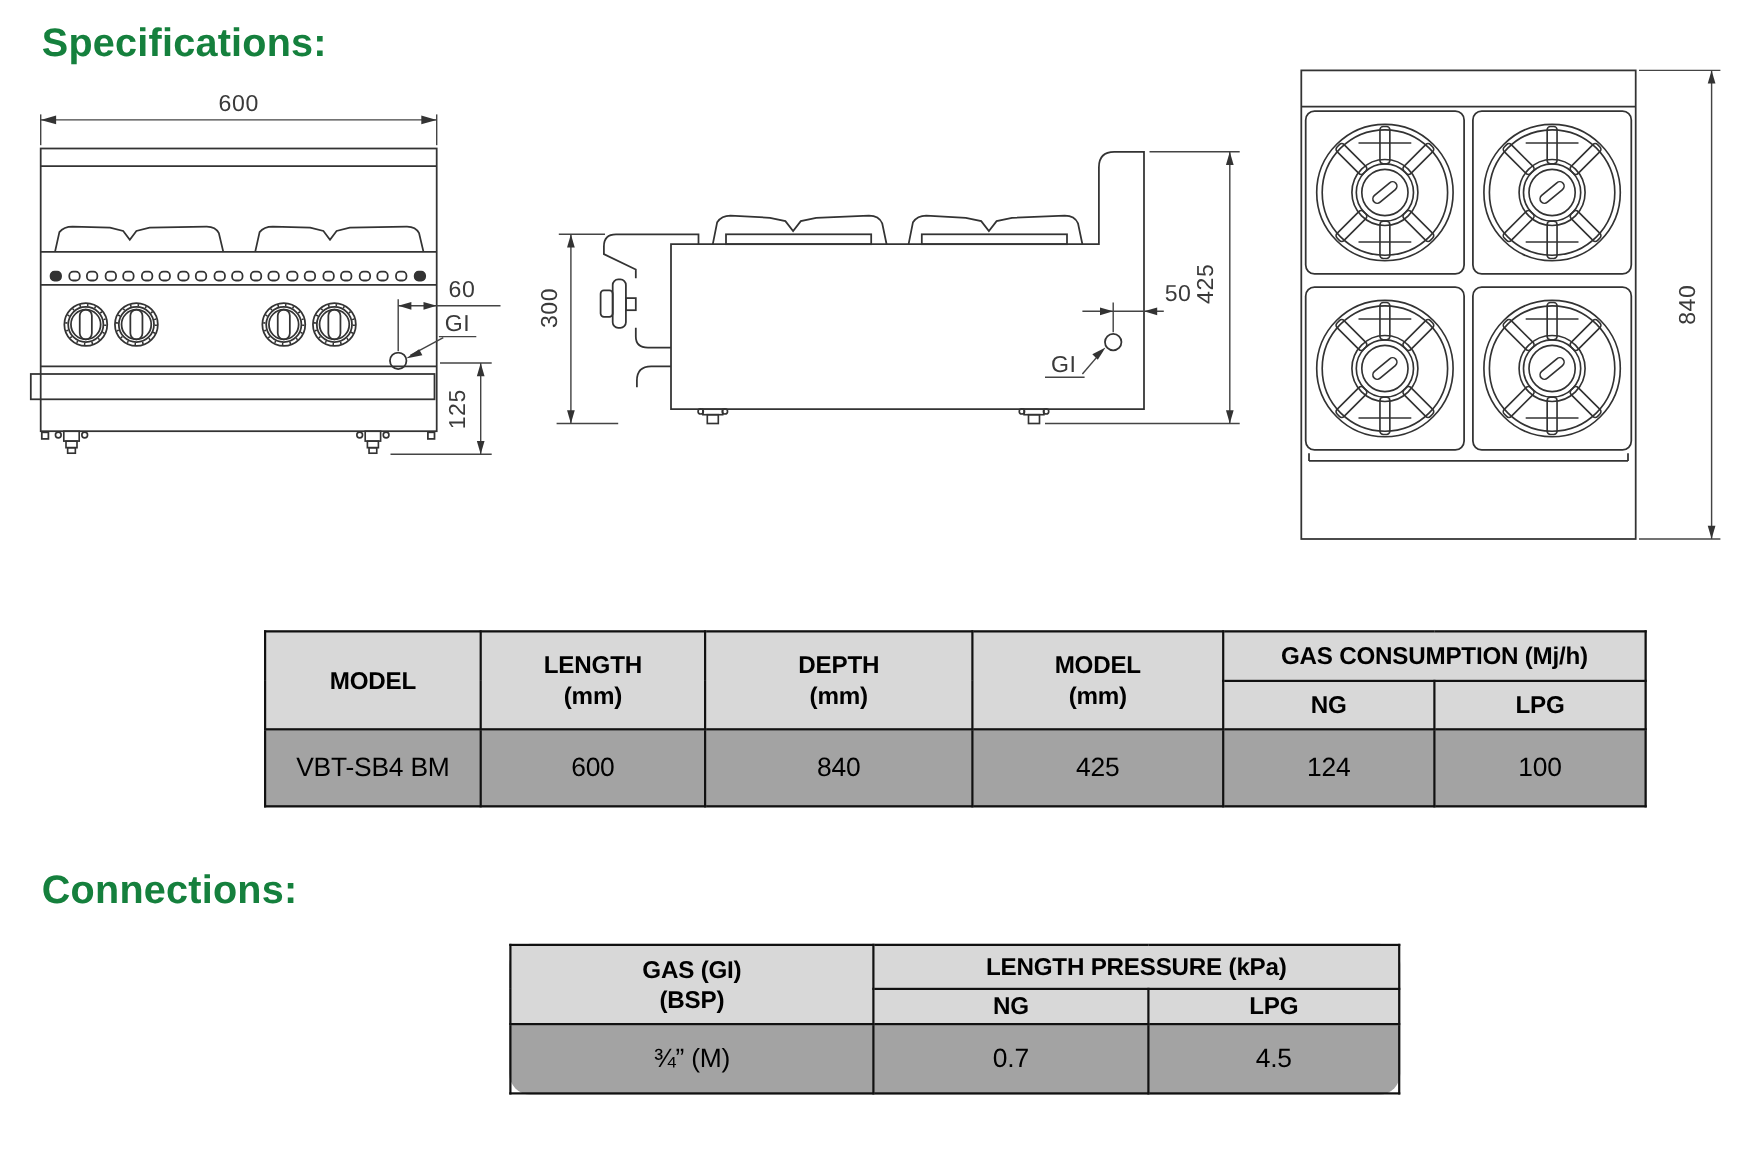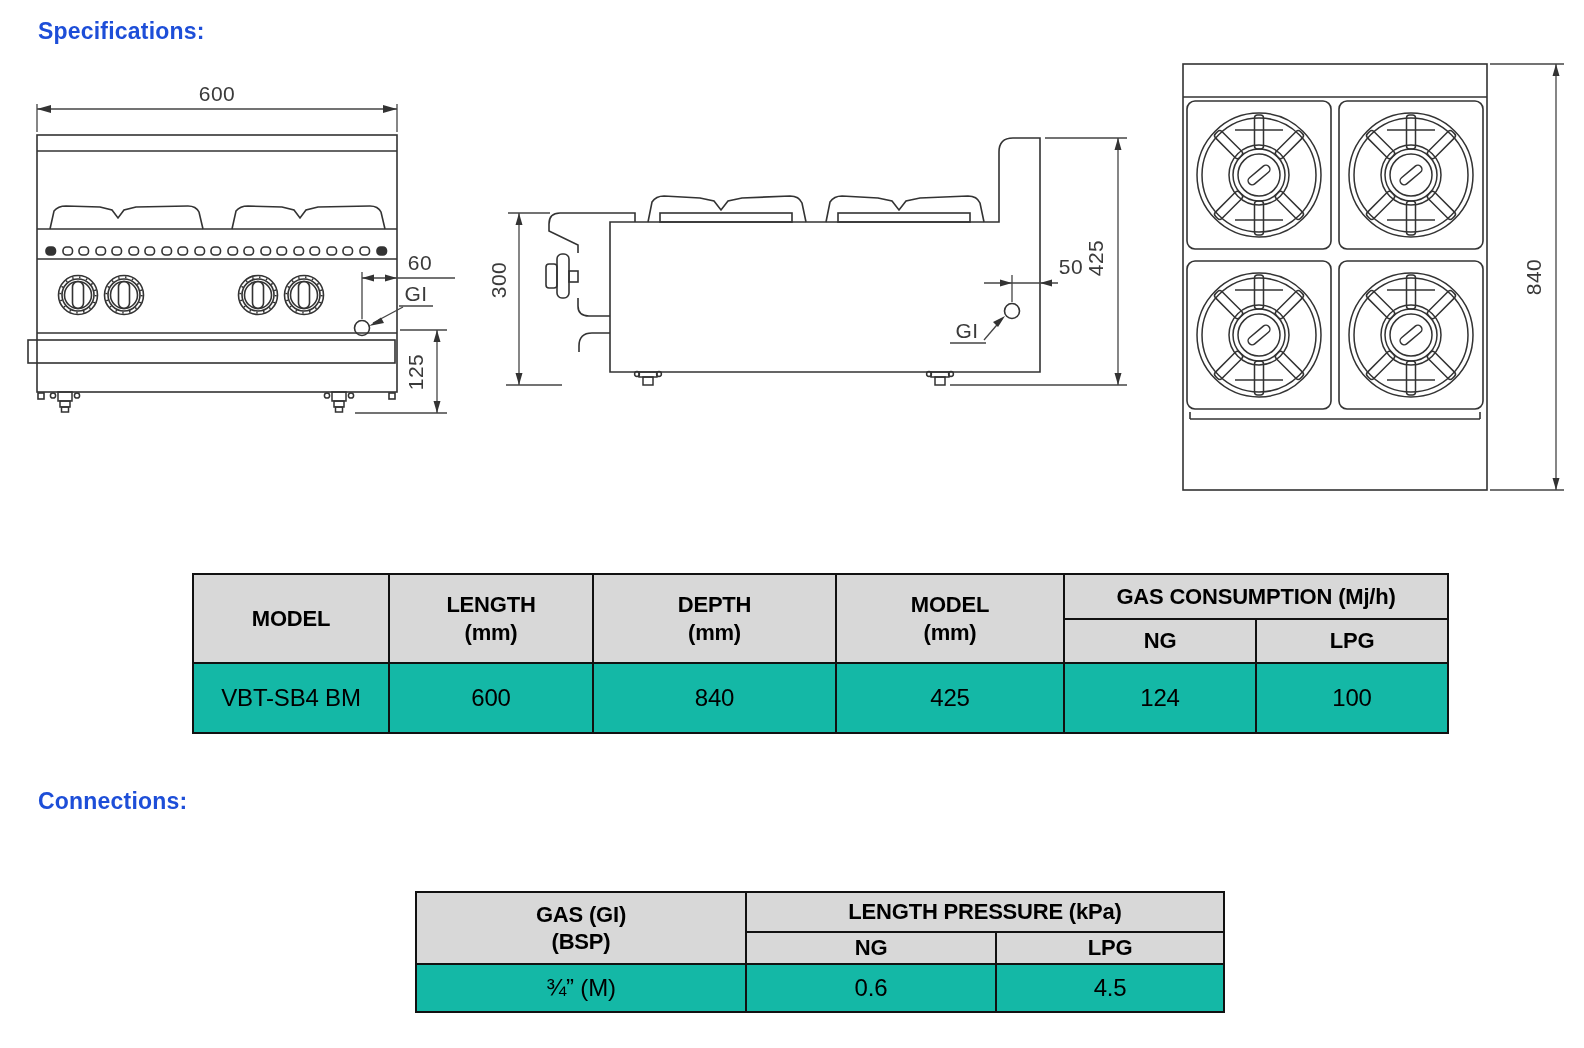--- a/index.html
+++ b/index.html
@@ -2,39 +2,39 @@
 <html><head>
 <meta charset="utf-8">
 <style>
   html,body{margin:0;padding:0;background:#fff;}
   #canvas{
     position:relative;width:1584px;height:1048px;background:#ffffff;
     font-family:"Liberation Sans",sans-serif;overflow:hidden;
   }
   .heading{
     position:absolute;left:38px;margin:0;
-    font-size:23px;font-weight:bold;color:#1d4ed8;letter-spacing:.2px;
+    font-size:36px;font-weight:bold;color:#15803d;letter-spacing:.2px;
   }
   #spec-heading{top:18px;}
   #conn-heading{top:788px;}
   svg{position:absolute;overflow:visible;}
   svg text{
     font-family:"Liberation Sans",sans-serif;font-size:21px;fill:#3a3a3a;
     font-weight:400;letter-spacing:.5px;
   }
-  table{border-collapse:collapse;table-layout:fixed;position:absolute;background:#14b8a6;}
+  table{border-collapse:collapse;table-layout:fixed;position:absolute;background:#a3a3a3;margin-left:48px;}
   th,td{
     border:2px solid #111;text-align:center;vertical-align:middle;
     font-family:"Liberation Sans",sans-serif;color:#000;padding:0 4px;
     letter-spacing:-.2px;
   }
   th{background:#d8d8d8;font-weight:bold;font-size:22px;line-height:1.25;}
   td{font-size:24px;font-weight:400;}
   #spec-table{left:192px;top:573px;width:1255px;}
-  #conn-table{left:415px;top:891px;width:808px;}
+  #conn-table{left:415px;top:858px;width:808px;border-radius:19px;}
 </style>
 </head>
 <body>
 
 <div id="canvas">
 
   <h1 class="heading" id="spec-heading">Specifications:</h1>
 
   <svg id="front-view" style="left:25px;top:80px" width="450" height="348" viewBox="25 80 450 348">
     <defs>
@@ -307,21 +307,21 @@
       <th rowspan="2">
         <div>GAS (GI)</div>
         <div>(BSP)</div>
       </th>
       <th colspan="2">LENGTH PRESSURE (kPa)</th>
     </tr>
     <tr style="height:32px">
       <th>NG</th>
       <th>LPG</th>
     </tr>
-    <tr style="height:48px">
+    <tr style="height:63px">
       <td>¾” (M)</td>
-      <td>0.6</td>
+      <td>0.7</td>
       <td>4.5</td>
     </tr>
   </tbody>
     </table>
 
 </div>
 
 </body></html>

